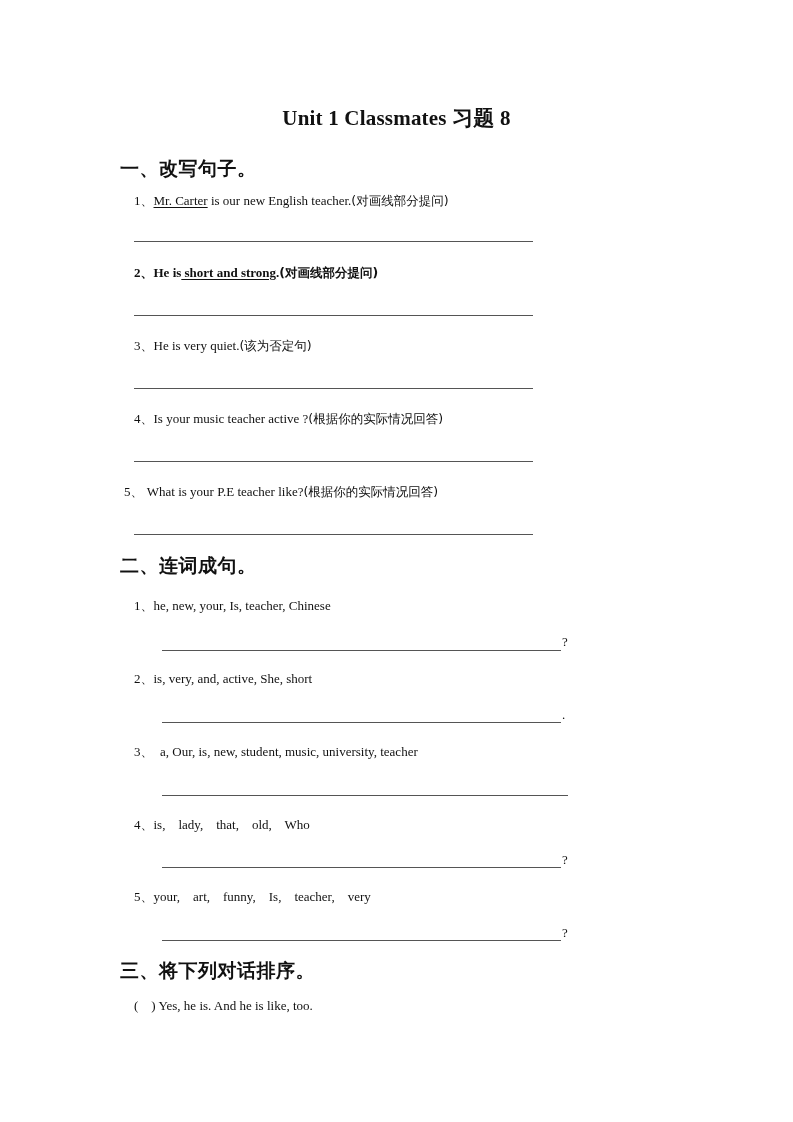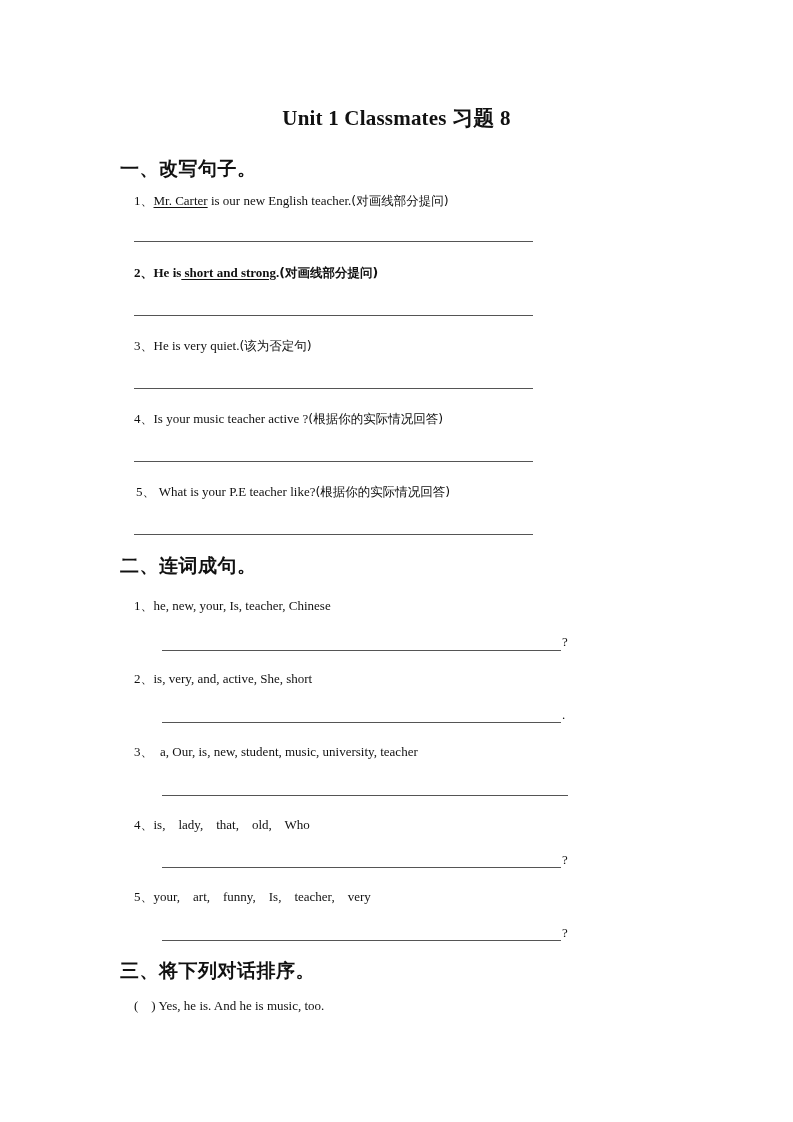--- a/index.html
+++ b/index.html
@@ -77,21 +77,21 @@
 
   <div class="q" style="left:134px; top:264px;font-weight:bold;"><span>2、</span><span>He is</span><span class="ul"> short and strong</span><span>.</span><span class="cn">(对画线部分提问)</span></div>
   <div class="answer-line" style="left:134px; width:399px; top:315px;"></div>
 
   <div class="q" style="left:134px; top:337px;"><span>3、</span><span>He is very quiet.</span><span class="cn">(该为否定句)</span></div>
   <div class="answer-line" style="left:134px; width:399px; top:388px;"></div>
 
   <div class="q" style="left:134px; top:410px;text-align:center;"><span>4、</span><span>Is your music teacher active ?</span><span class="cn">(根据你的实际情况回答)</span></div>
   <div class="answer-line" style="left:134px; width:399px; top:461px;"></div>
 
-  <div class="q" style="left:136px; top:483px;"><span>5、</span><span> What is your P.E teacher like?</span><span class="cn">(根据你的实际情况回答)</span></div>
+  <div class="q" style="left:124px; top:483px;"><span>5、</span><span> What is your P.E teacher like?</span><span class="cn">(根据你的实际情况回答)</span></div>
   <div class="answer-line" style="left:134px; width:399px; top:534px;"></div>
 
   <div class="section-heading" style="top:553px;text-align:right;">二、连词成句。</div>
 
   <div class="q" style="left:134px; top:597px;"><span>1、</span><span>he, new, your, Is, teacher, Chinese</span></div>
   <div class="answer-line" style="left:162px; width:399px; top:650px;"></div>
   <div class="line-end" style="left:562px; top:634px;">?</div>
 
   <div class="q" style="left:134px; top:670px;"><span>2、</span><span>is, very, and, active, She, short</span></div>
   <div class="answer-line" style="left:162px; width:399px; top:722px;"></div>
@@ -103,15 +103,15 @@
   <div class="q" style="left:134px; top:816px;"><span>4、</span><span>is,    lady,    that,    old,    Who</span></div>
   <div class="answer-line" style="left:162px; width:399px; top:867px;"></div>
   <div class="line-end" style="left:562px; top:852px;">?</div>
 
   <div class="q" style="left:134px; top:888px;"><span>5、</span><span>your,    art,    funny,    Is,    teacher,    very</span></div>
   <div class="answer-line" style="left:162px; width:399px; top:940px;"></div>
   <div class="line-end" style="left:562px; top:925px;">?</div>
 
   <div class="section-heading" style="top:958px;">三、将下列对话排序。</div>
 
-  <div class="q" style="left:134px; top:998px;"><span>(    )</span><span> Yes, he is. And he is music, too.</span></div>
+  <div class="q" style="left:134px; top:998px;"><span>(    )</span><span> Yes, he is. And he is like, too.</span></div>
 
 </div>
 
 </body></html>

